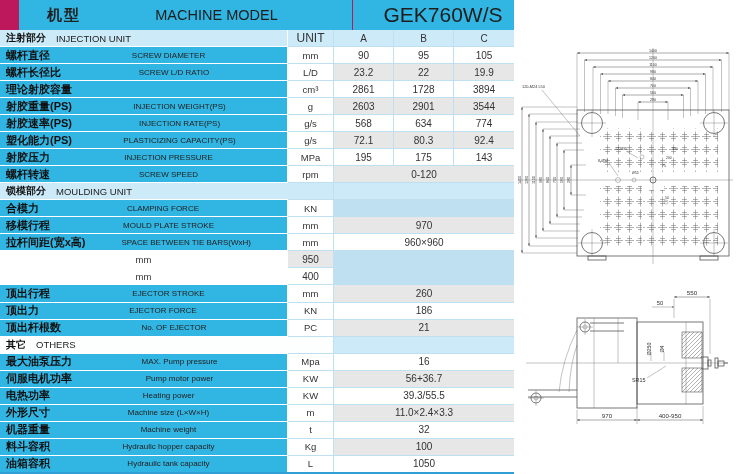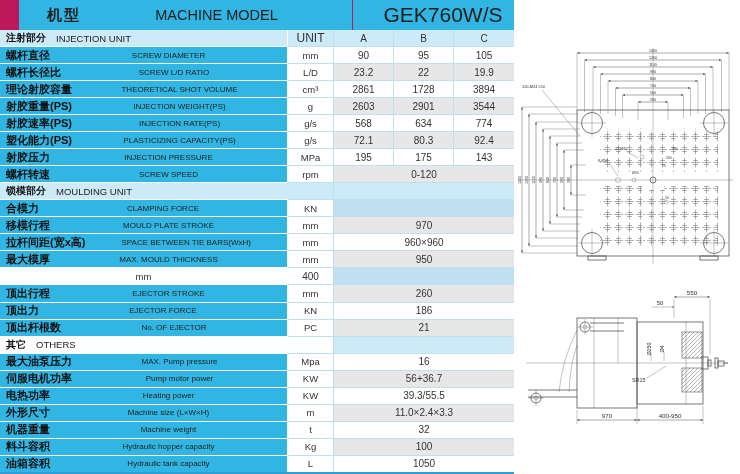--- a/index.html
+++ b/index.html
@@ -80,21 +80,20 @@
             <span class="en">SCREW L/D RATIO</span>
           </div>
           <div class="cell unit">L/D</div>
           <div class="cell val g">23.2</div>
           <div class="cell val g">22</div>
           <div class="cell val g">19.9</div>
         </div>
       <div class="row">
           <div class="cell lab">
             <span class="cn">理论射胶容量</span>
-            <span class="en">THEORETICAL SHOT VOLUME</span>
           </div>
           <div class="cell unit">cm³</div>
           <div class="cell val w">2861</div>
           <div class="cell val w">1728</div>
           <div class="cell val w">3894</div>
         </div>
       <div class="row">
           <div class="cell lab">
             <span class="cn">射胶重量(PS)</span>
             <span class="en">INJECTION WEIGHT(PS)</span>
@@ -168,24 +167,20 @@
         </div>
       <div class="row merged">
           <div class="cell lab">
             <span class="cn">拉杆间距(宽x高)</span>
             <span class="en">SPACE BETWEEN TIE BARS(WxH)</span>
           </div>
           <div class="cell unit">mm</div>
           <div class="cell val w">960×960</div>
         </div>
       <div class="row merged">
-          <div class="cell lab">
-            <span class="cn">最大模厚</span>
-            <span class="en">MAX. MOULD THICKNESS</span>
-          </div>
           <div class="cell unit">mm</div>
           <div class="cell val g">950</div>
         </div>
       <div class="row merged">
           <div class="cell unit">mm</div>
           <div class="cell val w">400</div>
         </div>
       <div class="row merged">
           <div class="cell lab">
             <span class="cn">顶出行程</span>

